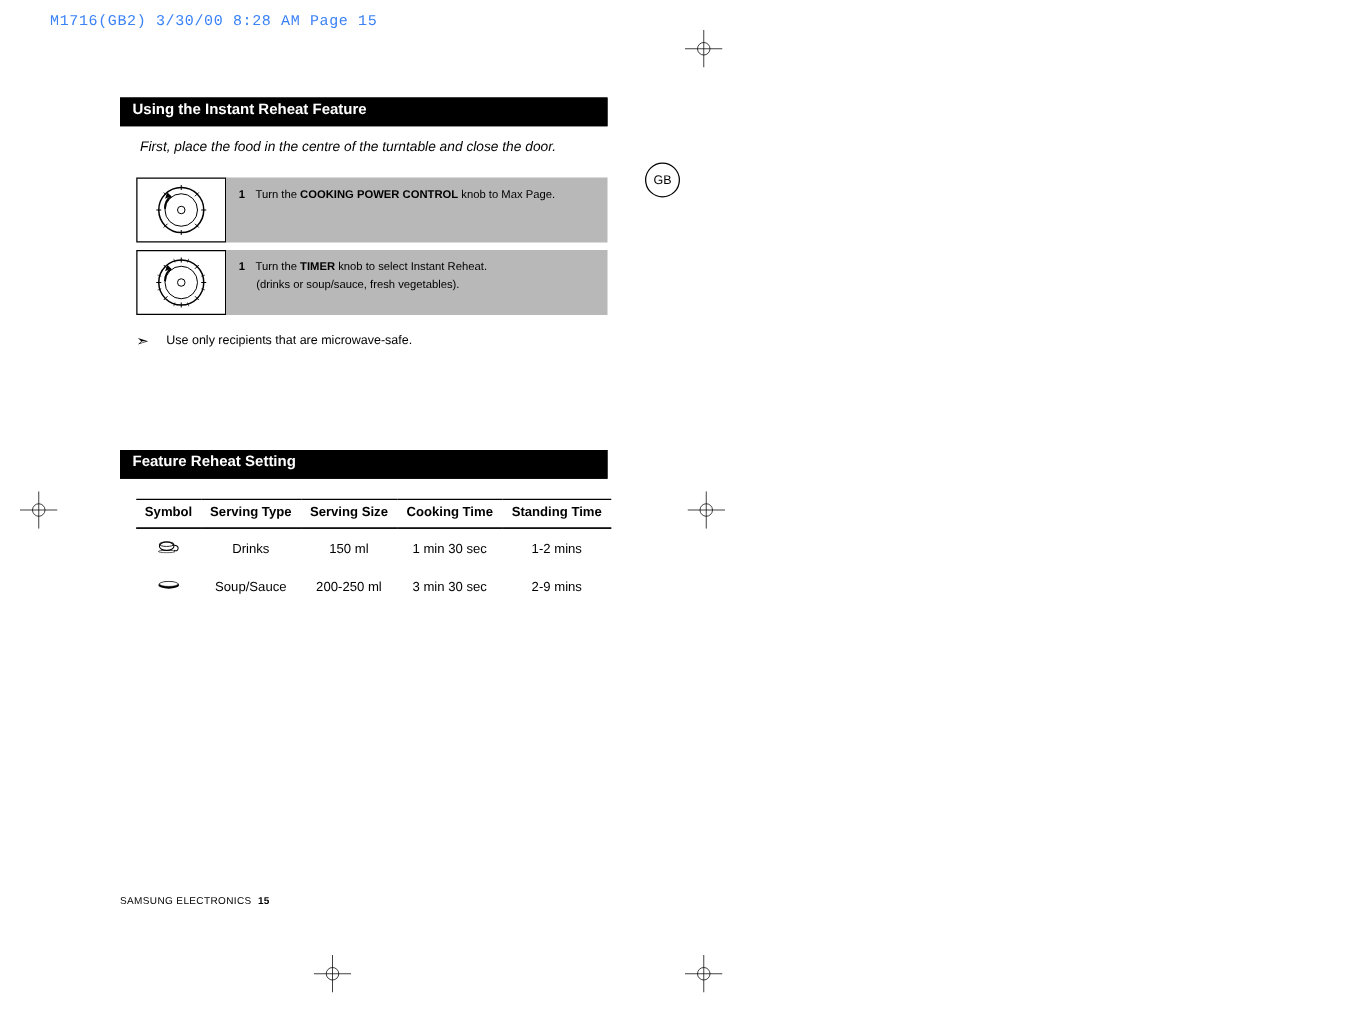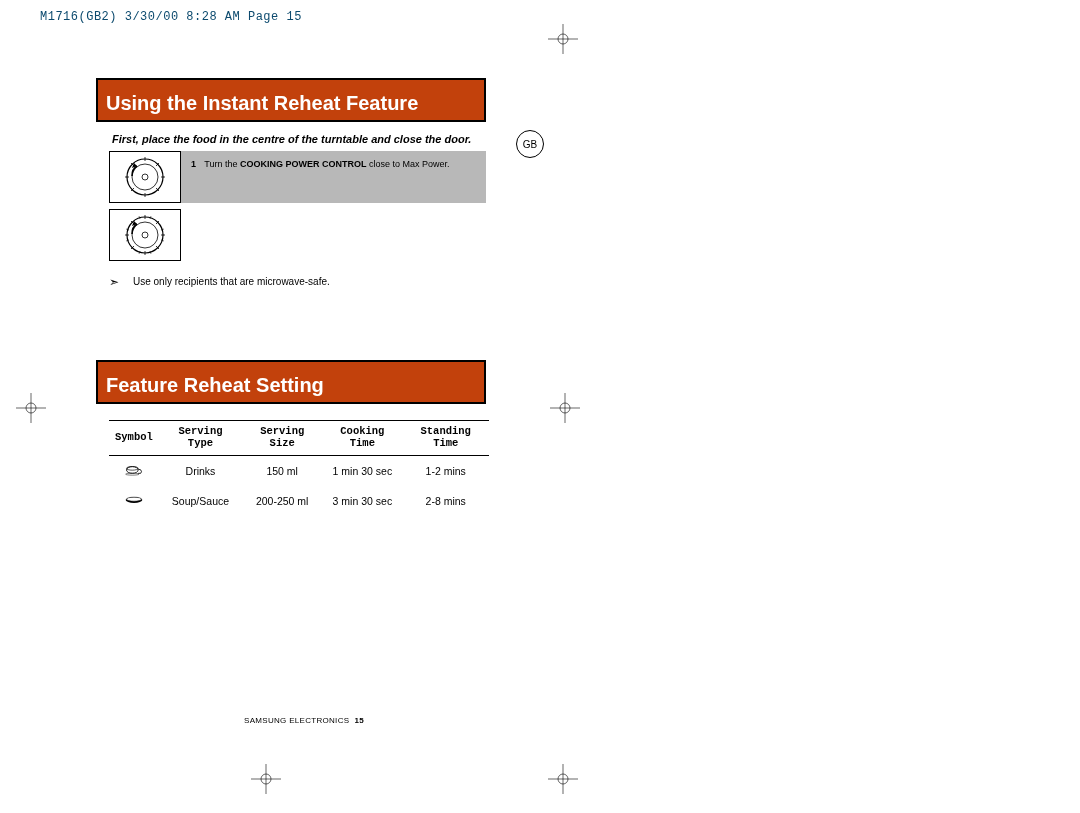--- a/index.html
+++ b/index.html
@@ -14,21 +14,21 @@
     overflow: hidden;
   }
 
   .header-line {
     position: absolute;
     top: 10px;
     left: 40px;
     font-family: "Courier New", monospace;
     font-size: 12px;
     letter-spacing: 0.5px;
-    color: #0c4a6e;
+    color: #3b82f6;
   }
 
   
   .regmark {
     position: absolute;
     width: 30px;
     height: 30px;
     pointer-events: none;
   }
   .regmark svg { width: 30px; height: 30px; }
@@ -59,33 +59,33 @@
   .section {
     position: absolute;
     left: 96px;
     width: 390px;
   }
   .section.h1 { top: 78px; }
   .section.h2 { top: 360px; }
 
   .title-bar {
     border: 2px solid #000;
-    background: #c2410c;
+    background: #000000;
     color: #fff;
-    font-size: 20px;
+    font-size: 12px;
     font-weight: bold;
-    padding: 12px 8px 5px 8px;
+    padding: 0 8px 5px 8px;
     box-sizing: border-box;
   }
 
   .intro {
     font-size: 11px;
     font-style: italic;
-    font-weight: bold;
-    padding: 10px 0 4px 16px;
+    font-weight: normal;
+    padding: 10px 0 16px 16px;
     line-height: 1.35;
   }
 
   .step-row {
     display: flex;
     align-items: stretch;
     margin-left: 13px;
     margin-bottom: 6px;
   }
   .knob-box {
@@ -137,36 +137,34 @@
     margin-top: 16px;
     border-collapse: collapse;
     font-size: 10.5px;
   }
   .reheat-table th {
     font-weight: bold;
     text-align: center;
     padding: 4px 6px 6px 6px;
     border-top: 1px solid #000;
     border-bottom: 1px solid #000;
-    font-family: Liberation Mono, monospace;
   }
   .reheat-table td {
     text-align: center;
     padding: 8px 6px;
   }
   .reheat-table tr.lastrow td {
     border-bottom: 1px solid #000;
   }
   .symcell svg { width: 20px; height: 12px; }
 
   .footer {
     position: absolute;
-    left: 109px;
+    left: 96px;
     width: 390px;
-    text-align: center;
     top: 716px;
     font-size: 8px;
     letter-spacing: 0.3px;
   }
   .footer b { font-weight: bold; }
 
 </style>
 </head>
 <body>
 
@@ -230,21 +228,21 @@
           <line x1="9" y1="37" x2="12" y2="34"></line>
           <line x1="34" y1="12" x2="37" y2="9"></line>
         </g>
         <path d="M15 12 Q10 15 10 22" fill="none" stroke="#000" stroke-width="1.6"></path>
         <polygon points="15,12 12,9 10,14" fill="#000"></polygon>
       </svg>
     </div>
     <div class="step-text">
       <span>
         <span class="num">1</span>
-        <span>Turn the </span><b>COOKING POWER CONTROL</b><span> close to Max Power.</span>
+        <span>Turn the </span><b>COOKING POWER CONTROL</b><span> knob to Max Page.</span>
       </span>
     </div>
   </div>
 
   <div class="step-row">
     <div class="knob-box">
       <svg viewBox="0 0 46 46">
         <circle cx="23" cy="23" r="18" fill="none" stroke="#000" stroke-width="1.2"></circle>
         <circle cx="23" cy="23" r="13" fill="none" stroke="#000" stroke-width="0.8"></circle>
         <circle cx="23" cy="23" r="3" fill="none" stroke="#000" stroke-width="0.8"></circle>
@@ -265,20 +263,27 @@
               <line x1="4" y1="29" x2="7" y2="28"></line>
             <line x1="42" y1="17" x2="39" y2="18"></line>
               <line x1="42" y1="29" x2="39" y2="28"></line>
             <line x1="17" y1="42" x2="18" y2="39"></line>
               <line x1="29" y1="42" x2="28" y2="39"></line>
           </g>
         </g>
         <path d="M15 12 Q10 15 10 22" fill="none" stroke="#000" stroke-width="1.6"></path>
         <polygon points="15,12 12,9 10,14" fill="#000"></polygon>
       </svg>
+    </div>
+    <div class="step-text">
+      <span>
+        <span class="num">1</span>
+        <span>Turn the </span><b>TIMER</b><span>  knob to select Instant Reheat.</span>
+      </span>
+      <span style="padding-left:14px;">(drinks or soup/sauce, fresh vegetables).</span>
     </div>
   </div>
 
   <div class="note-row">
     <span class="arrow">➣</span>
     <span class="note-text">Use only recipients that are microwave-safe.</span>
   </div>
 </div>
 
 <div class="section h2">
@@ -312,21 +317,21 @@
       <tr>
         <td class="symcell">
           <svg viewBox="0 0 24 14">
               <ellipse cx="12" cy="7" rx="10" ry="3.5" fill="#000"></ellipse>
               <ellipse cx="12" cy="6" rx="9" ry="2.4" fill="#fff" stroke="#000" stroke-width="0.6"></ellipse>
             </svg>
         </td>
         <td>Soup/Sauce</td>
         <td>200-250 ml</td>
         <td>3 min 30 sec</td>
-        <td>2-8 mins</td>
+        <td>2-9 mins</td>
       </tr>
     </tbody>
   </table>
 </div>
 
 <div class="footer">
   <span style="font-variant: small-caps;">SAMSUNG ELECTRONICS</span>&nbsp;&nbsp;<b>15</b>
 </div>
 
 </body></html>

